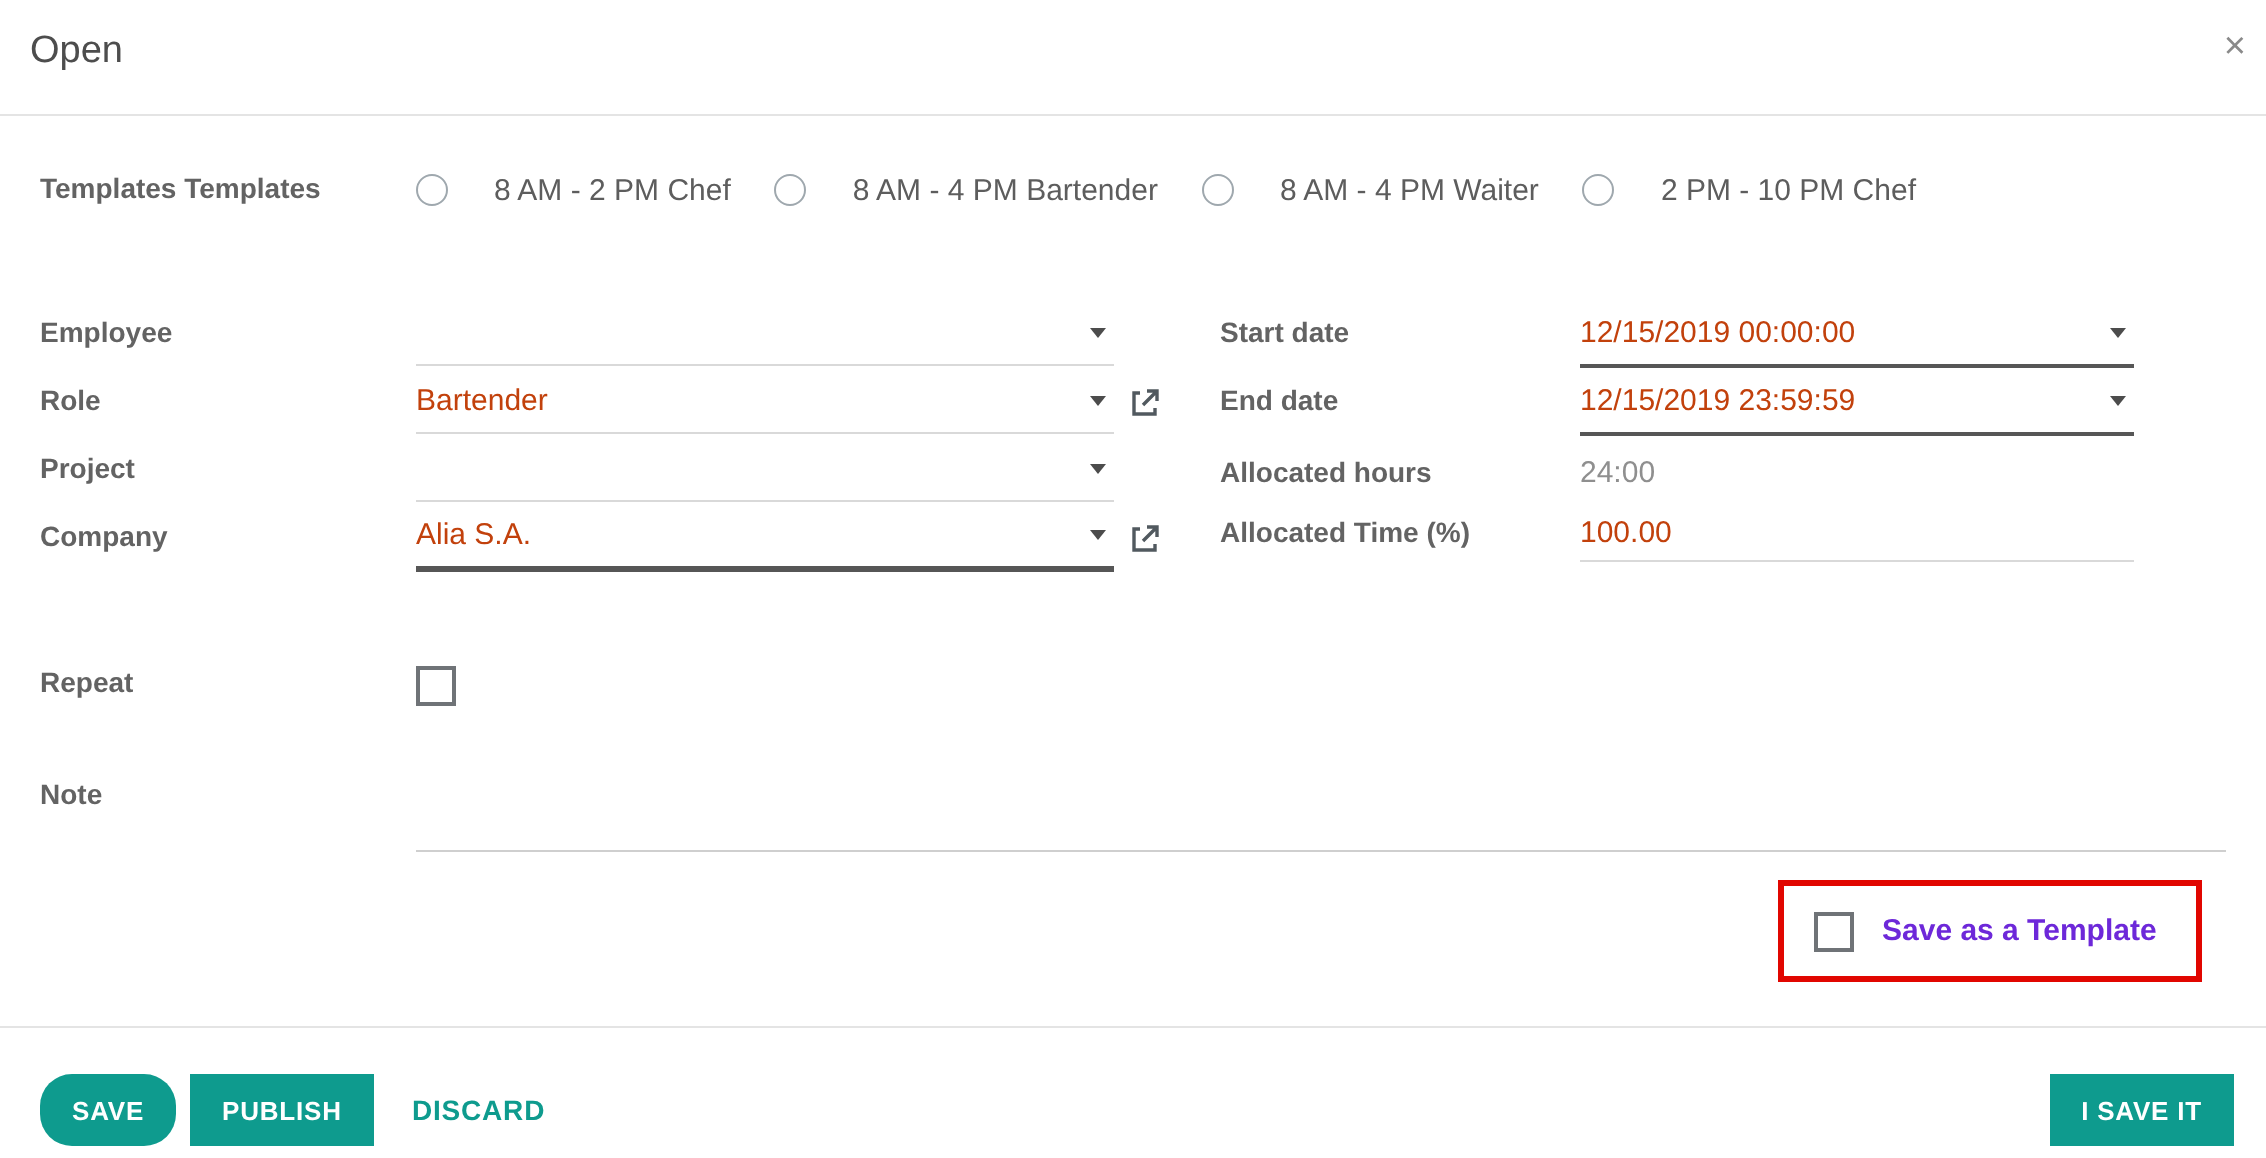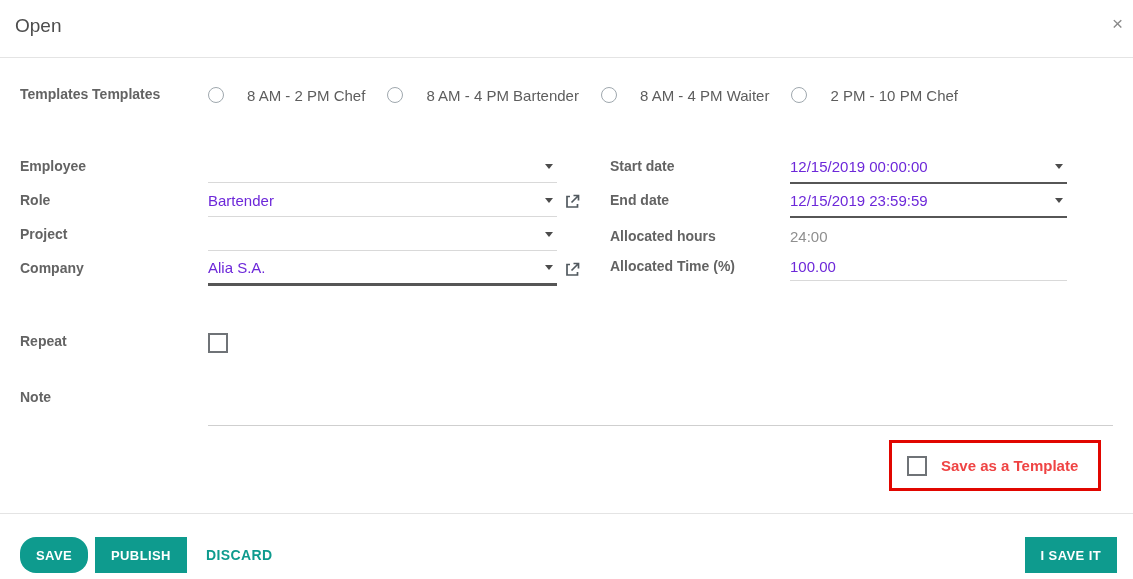--- a/index.html
+++ b/index.html
@@ -20,29 +20,29 @@
   .radio-opt{display:flex;align-items:center;column-gap:8px;cursor:pointer;gap:23px;}
   .radio-circle{width:14px;height:14px;border:1px solid #9fa8ae;border-radius:50%;background:#fff;flex:0 0 auto;}
   .radio-text{font-size:15px;color:#5d5d5d;white-space:nowrap;}
   
   .field{display:flex;align-items:center;background:#fff;}
   .field-left{left:208px;width:349px;height:32px;border-bottom:1px solid #d9d9d9;}
   .field-right{left:790px;width:277px;height:32px;border-bottom:1px solid #d9d9d9;}
   .u-dark2{border-bottom:2px solid #565656;}
   .u-dark3{border-bottom:3px solid #565656;}
   .u-none{border-bottom:none;}
-  .fvalue{font-size:15px;color:#6d28d9;white-space:nowrap;}
+  .fvalue{font-size:15px;color:#c2410c;white-space:nowrap;}
   .fvalue.muted{color:#8f8f8f;}
   .caret{margin-left:auto;width:0;height:0;border-left:4px solid transparent;border-right:4px solid transparent;border-top:5px solid #4c4c4c;margin-right:4px;}
   .ext-icon{width:15px;height:15px;}
   .checkbox{width:16px;height:16px;border:2px solid #6f7377;background:#fff;cursor:pointer;flex:0 0 auto;}
   .note-line{left:208px;top:391px;width:905px;height:34px;border-bottom:1px solid #cfcfcf;cursor:text;}
   
   .red-box{left:889px;top:440px;width:212px;height:51px;border:3px solid #e10600;box-sizing:border-box;display:flex;align-items:center;padding-left:15px;}
-  .red-box .lbl{margin-left:14px;font-size:15px;font-weight:bold;color:#ef4444;white-space:nowrap;}
+  .red-box .lbl{margin-left:14px;font-size:15px;font-weight:bold;color:#6d28d9;white-space:nowrap;}
   
   .btn{top:537px;height:36px;background:#0e9b8e;color:#ffffff;font-weight:bold;font-size:13px;
        border:none;padding:0 16px;letter-spacing:0.4px;display:flex;align-items:center;cursor:pointer;
        font-family:"Liberation Sans","DejaVu Sans",sans-serif;}
   .btn-save{left:20px;border-radius:16px;}
   .btn-publish{left:95px;}
   .btn-take{right:16px;}
   .link-discard{left:206px;top:537px;height:36px;display:flex;align-items:center;
        color:#0e9b8e;font-weight:bold;font-size:14px;letter-spacing:0.4px;cursor:pointer;}
 </style>

